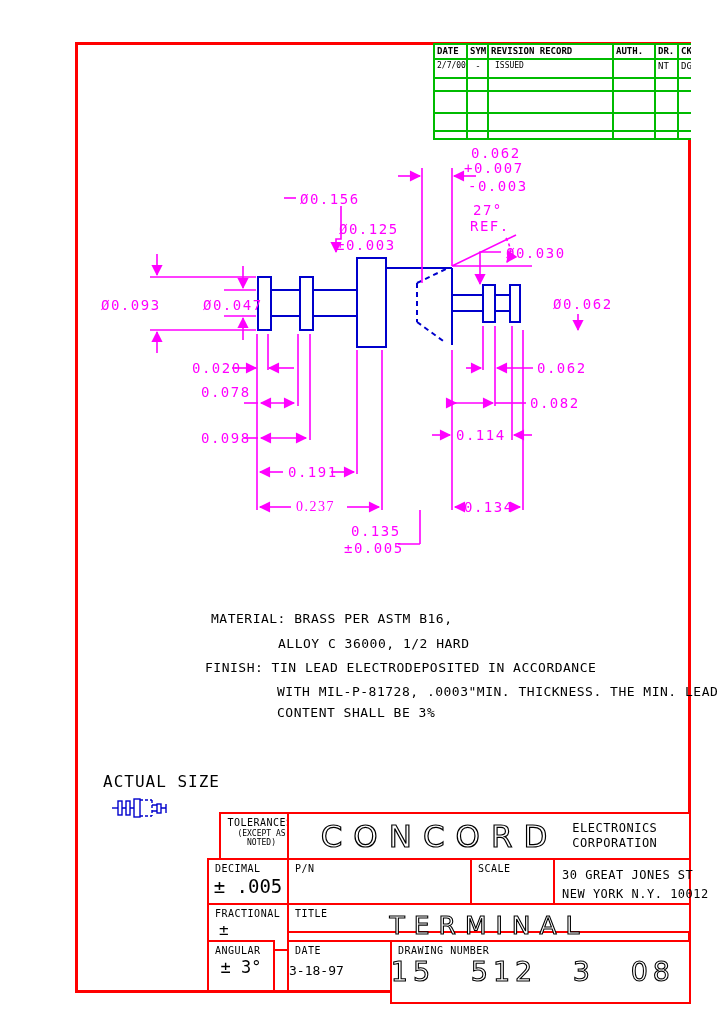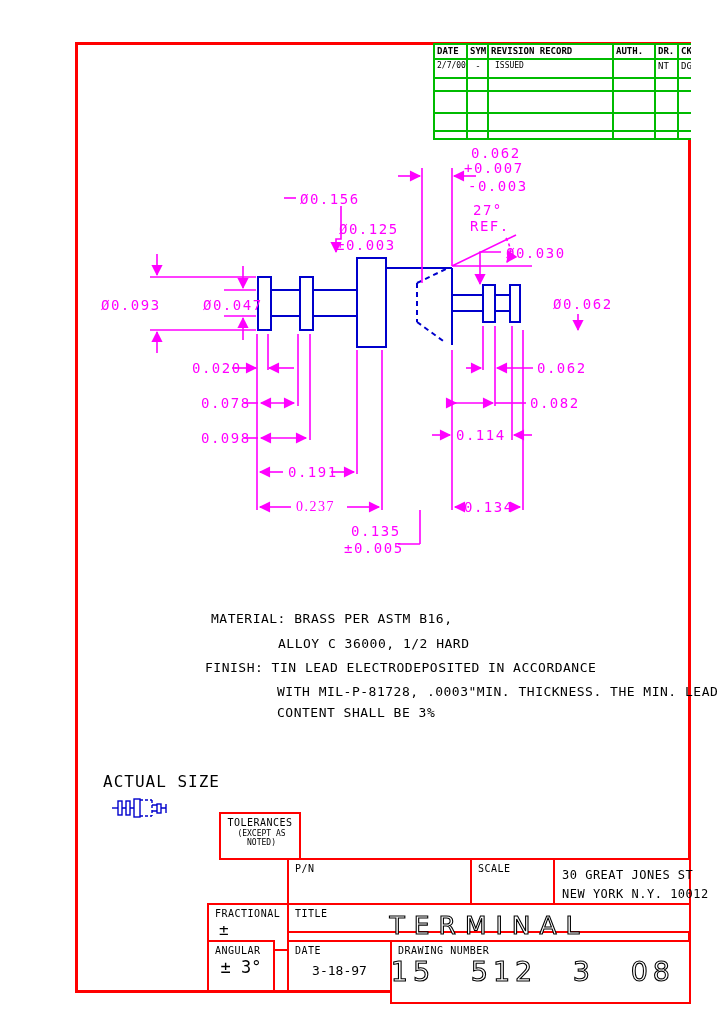--- a/index.html
+++ b/index.html
@@ -199,21 +199,21 @@
   <span class="dim" style="left:473px;top:203px;">27°</span>
   <span class="dim" style="left:470px;top:219px;">REF.</span>
   <span class="dim" style="left:300px;top:192px;">Ø0.156</span>
   <span class="dim" style="left:339px;top:222px;">Ø0.125</span>
   <span class="dim" style="left:336px;top:238px;">±0.003</span>
   <span class="dim" style="left:506px;top:246px;">Ø0.030</span>
   <span class="dim" style="left:101px;top:298px;">Ø0.093</span>
   <span class="dim" style="left:203px;top:298px;">Ø0.047</span>
   <span class="dim" style="left:553px;top:297px;">Ø0.062</span>
   <span class="dim" style="left:192px;top:361px;">0.020</span>
-  <span class="dim" style="left:201px;top:396px;">0.078</span>
+  <span class="dim" style="left:201px;top:385px;">0.078</span>
   <span class="dim" style="left:201px;top:431px;">0.098</span>
   <span class="dim" style="left:537px;top:361px;">0.062</span>
   <span class="dim" style="left:530px;top:396px;">0.082</span>
   <span class="dim" style="left:456px;top:428px;">0.114</span>
   <span class="dim" style="left:288px;top:465px;">0.191</span>
   <span class="dim" style="left:296px;top:500px;font-family:Liberation Serif, serif;">0.237</span>
   <span class="dim" style="left:464px;top:500px;">0.134</span>
   <span class="dim" style="left:351px;top:524px;">0.135</span>
   <span class="dim" style="left:344px;top:541px;">±0.005</span>
 
@@ -222,21 +222,32 @@
   <span class="note" style="left:205px;top:660px;">FINISH: TIN LEAD ELECTRODEPOSITED IN ACCORDANCE</span>
   <span class="note" style="left:277px;top:684px;">WITH MIL-P-81728, .0003"MIN. THICKNESS. THE MIN. LEAD</span>
   <span class="note" style="left:277px;top:705px;">CONTENT SHALL BE 3%</span>
 
   <span id="actual-size-label">ACTUAL SIZE</span>
 
   <div class="tcell" style="left:219px;top:812px;width:82px;height:48px;">
     <div class="tlabel" style="text-align:center;padding-left:0;">TOLERANCES</div>
     <div class="tsmall" style="text-align:center;">(EXCEPT AS NOTED)</div>
   </div>
-
+  <div class="tcell" id="company-cell" style="left:287px;top:812px;width:404px;height:48px;">
+    <span id="company-name">CONCORD</span>
+    <span class="company-type">
+      <span style="display:block;">ELECTRONICS</span>
+      <span style="display:block;">CORPORATION</span>
+    </span>
+  </div>
+
+  <div class="tcell" style="left:207px;top:858px;width:82px;height:47px;">
+    <div class="tlabel">DECIMAL</div>
+    <div class="tval">± .005</div>
+  </div>
   <div class="tcell" style="left:287px;top:858px;width:185px;height:47px;">
     <div class="tlabel">P/N</div>
   </div>
   <div class="tcell" style="left:470px;top:858px;width:85px;height:47px;">
     <div class="tlabel">SCALE</div>
   </div>
   <div class="tcell" style="left:553px;top:858px;width:138px;height:47px;">
     <div class="addr">
       <span style="display:block;">30 GREAT JONES ST</span>
       <span style="display:block;">NEW YORK N.Y. 10012</span>
@@ -251,20 +262,20 @@
     <div class="tlabel">TITLE</div>
     <div id="title-value">TERMINAL</div>
   </div>
 
   <div class="tcell" style="left:207px;top:940px;width:68px;height:52px;">
     <div class="tlabel">ANGULAR</div>
     <div class="tval" style="font-size:17px;">± 3°</div>
   </div>
   <div class="tcell" style="left:287px;top:940px;width:105px;height:52px;">
     <div class="tlabel">DATE</div>
-    <div style="font-size:13px;text-align:center;margin-top:7px;">3-18-97</div>
+    <div style="font-size:13px;margin-top:7px;">3-18-97</div>
   </div>
   <div class="tcell" style="left:390px;top:940px;width:301px;height:64px;">
     <div class="tlabel">DRAWING NUMBER</div>
     <div id="dwg-number">15 512 3 08</div>
   </div>
 
 </div>
 
 </body></html>

